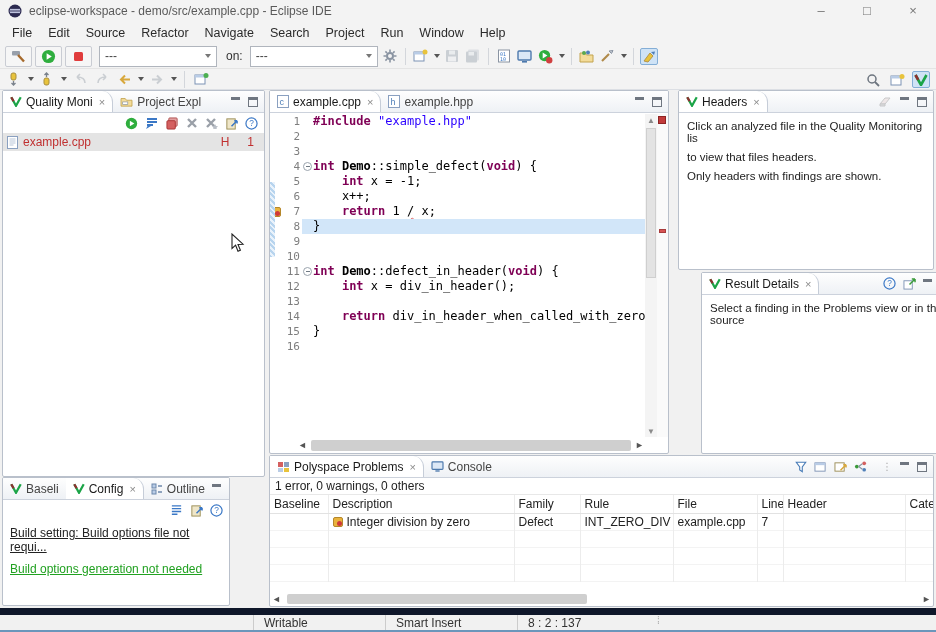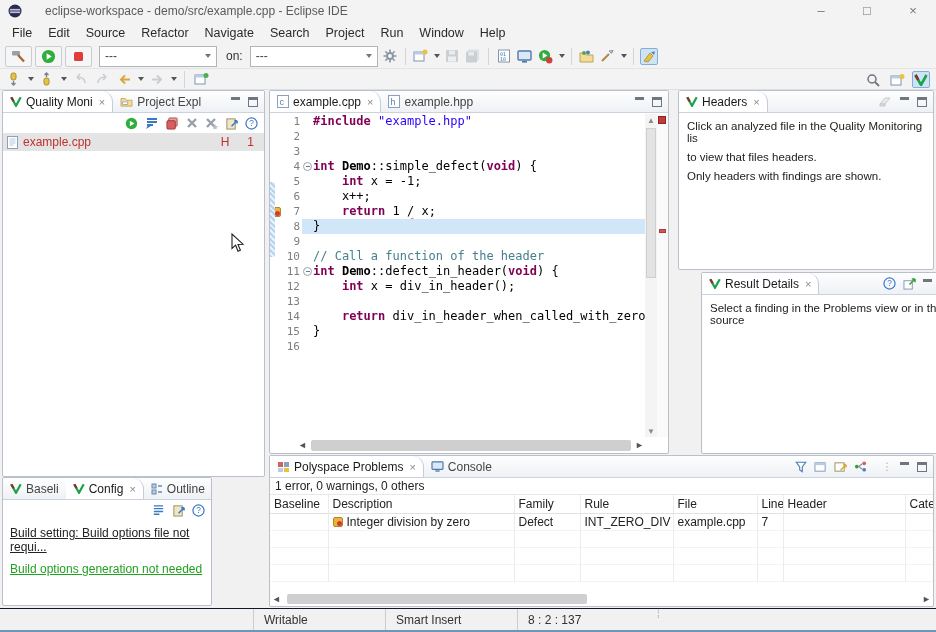--- a/index.html
+++ b/index.html
@@ -3,21 +3,21 @@
 <meta charset="utf-8">
 <style>
   html,body{margin:0;padding:0;background:#d8d8d8;}
   .screen{position:relative;width:936px;height:632px;background:#f1f1f1;
     font-family:"Liberation Sans",sans-serif;overflow:hidden;color:#333;
     box-sizing:border-box;}
   .screen *{box-sizing:border-box;}
 
   
   .titlebar{position:absolute;top:0;left:0;right:0;height:22px;background:#f3f3f3;
-    display:flex;align-items:center;padding-left:8px;gap:16px;}
+    display:flex;align-items:center;padding-left:8px;}
   .titlebar .ttxt{font-size:12px;color:#5a5a5a;margin-left:7px;}
   .winctl{position:absolute;right:0;top:0;height:22px;display:flex;}
   .winctl span{width:46px;text-align:center;font-size:13px;color:#777;line-height:22px;}
 
   
   .menubar{position:absolute;top:22px;left:0;right:0;height:22px;display:flex;
     align-items:center;padding-left:4px;background:#f3f3f3;}
   .menu-item{padding:0 8px;font-size:12.5px;color:#2b2b2b;}
 
   
@@ -114,21 +114,21 @@
   .desc-ic{display:inline-block;width:10px;height:10px;position:relative;margin-right:4px;vertical-align:-1px;}
   .desc-ic::before{content:"";position:absolute;left:0;top:0;width:8px;height:8px;
     background:#e9b33c;border:1px solid #b5872b;border-radius:2px;}
   .desc-ic::after{content:"";position:absolute;left:4px;top:4px;width:5px;height:5px;
     background:#cf3a3a;border-radius:50%;}
   .phscroll{position:absolute;left:2px;right:2px;bottom:1px;height:13px;display:flex;align-items:center;}
   .phthumb{height:10px;width:300px;background:#cfcfcf;border-radius:2px;margin-left:6px;}
 
   
   .statusbar{position:absolute;left:0;right:0;top:608px;height:22px;background:#f1f1f1;
-    display:flex;align-items:flex-start;font-size:12px;color:#333;border-top:1px solid #0f172a;}
+    display:flex;align-items:flex-start;font-size:12px;color:#333;border-top:7px solid #0f172a;}
   .stseg{height:100%;display:flex;align-items:center;padding-left:10px;border-left:1px solid #ccc;}
   .stspacer{width:253px;height:100%;}
   .stseg.w{width:132px;}
   .grip{margin-left:8px;color:#aaa;font-size:10px;letter-spacing:1px;}
   .bottom-edge{position:absolute;left:0;right:0;bottom:0;height:2px;background:#6b96bb;}
 
   svg{display:block;}
   .cursor{position:absolute;left:231px;top:233px;z-index:50;}
 </style>
 </head>
@@ -422,21 +422,21 @@
       <div id="code-lines">
           <div class="cl"><span class="mark"></span><span class="ln">1</span><span class="fold"></span><span class="ct"><span class="sg-d">#include</span><span class="sg-p"> </span><span class="sg-s">"example.hpp"</span></span></div>
           <div class="cl"><span class="mark"></span><span class="ln">2</span><span class="fold"></span><span class="ct"></span></div>
           <div class="cl"><span class="mark"></span><span class="ln">3</span><span class="fold"></span></div>
           <div class="cl"><span class="mark"></span><span class="ln">4</span><span class="fold on"></span><span class="ct"><span class="sg-k">int</span><span class="sg-p"> </span><span class="sg-b">Demo</span><span class="sg-p">::simple_defect(</span><span class="sg-k">void</span><span class="sg-p">) {</span></span></div>
           <div class="cl"><span class="mark"></span><span class="ln">5</span><span class="fold"></span><span class="ct"><span class="sg-p">    </span><span class="sg-k">int</span><span class="sg-p"> x = -1;</span></span></div>
           <div class="cl"><span class="mark"></span><span class="ln">6</span><span class="fold"></span><span class="ct"><span class="sg-p">    x++;</span></span></div>
           <div class="cl"><span class="mark bug"></span><span class="ln">7</span><span class="fold"></span><span class="ct"><span class="sg-p">    </span><span class="sg-k">return</span><span class="sg-p"> 1 </span><span class="sg-e">/</span><span class="sg-p"> x;</span></span></div>
           <div class="cl cur"><span class="mark"></span><span class="ln">8</span><span class="fold"></span><span class="ct"><span class="sg-p">}</span></span></div>
           <div class="cl"><span class="mark"></span><span class="ln">9</span><span class="fold"></span><span class="ct"></span></div>
-          <div class="cl"><span class="mark"></span><span class="ln">10</span><span class="fold"></span><span class="ct"><span class="sg-c">// Call a function of the header</span></span></div>
+          <div class="cl"><span class="mark"></span><span class="ln">10</span><span class="fold"></span></div>
           <div class="cl"><span class="mark"></span><span class="ln">11</span><span class="fold on"></span><span class="ct"><span class="sg-k">int</span><span class="sg-p"> </span><span class="sg-b">Demo</span><span class="sg-p">::defect_in_header(</span><span class="sg-k">void</span><span class="sg-p">) {</span></span></div>
           <div class="cl"><span class="mark"></span><span class="ln">12</span><span class="fold"></span><span class="ct"><span class="sg-p">    </span><span class="sg-k">int</span><span class="sg-p"> x = div_in_header();</span></span></div>
           <div class="cl"><span class="mark"></span><span class="ln">13</span><span class="fold"></span><span class="ct"></span></div>
           <div class="cl"><span class="mark"></span><span class="ln">14</span><span class="fold"></span><span class="ct"><span class="sg-p">    </span><span class="sg-k">return</span><span class="sg-p"> div_in_header_when_called_with_zero(0);</span></span></div>
           <div class="cl"><span class="mark"></span><span class="ln">15</span><span class="fold"></span><span class="ct"><span class="sg-p">}</span></span></div>
           <div class="cl"><span class="mark"></span><span class="ln">16</span><span class="fold"></span><span class="ct"></span></div>
         </div>
       <div class="changebar"></div>
     </div>
     <div class="vscroll">
@@ -502,21 +502,21 @@
           </svg>
         <span class="icmin"></span>
         <span class="icmax"></span>
       </div>
     </div>
     <div class="info-text">
       <div>Select a finding in the Problems view or in the source</div>
     </div>
   </div>
 
-  <div class="panel" style="left:2px;top:477px;width:210px;height:129px;">
+  <div class="panel" style="left:2px;top:477px;width:228px;height:129px;">
     <div class="tabrow">
       <div class="vtab">
         <svg width="12" height="11" viewBox="0 0 14 12">
             <path d="M1.5 1 L7 11 L12.5 1" fill="none" stroke="#1ba447" stroke-width="2.6"></path>
             <path d="M1.5 1 L4.2 5.8" stroke="#8e2f2f" stroke-width="2.6"></path>
           </svg>
         <span>Baseli</span>
       </div>
       <div class="vtab active">
         <svg width="12" height="11" viewBox="0 0 14 12">

